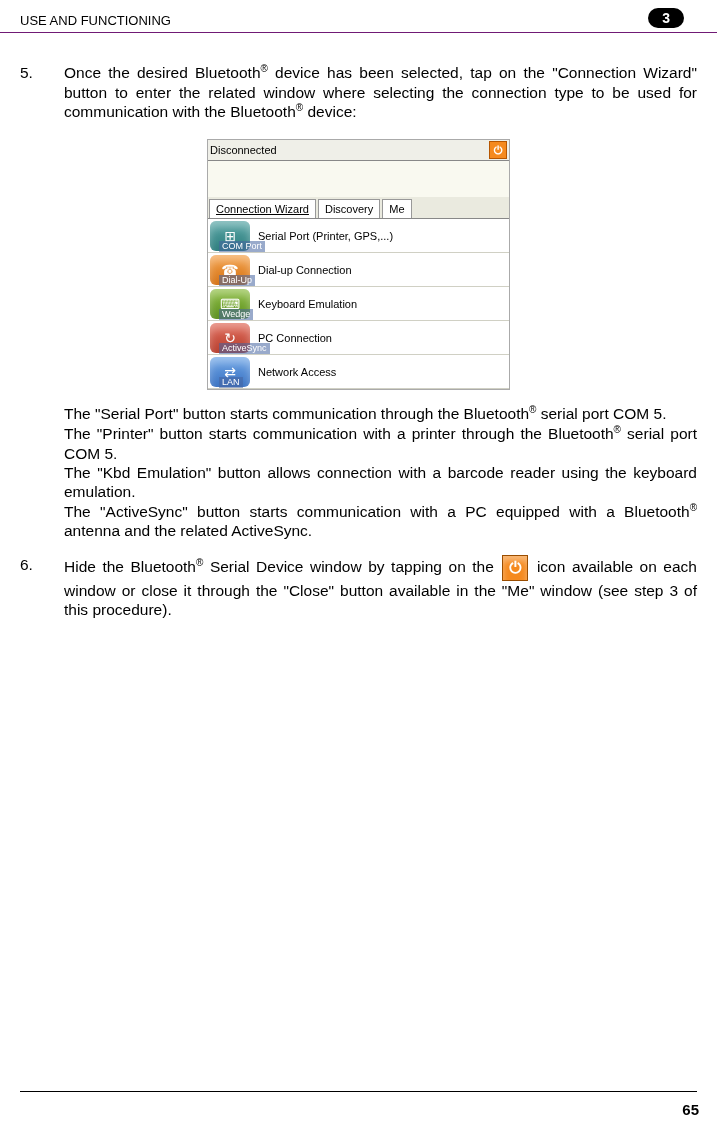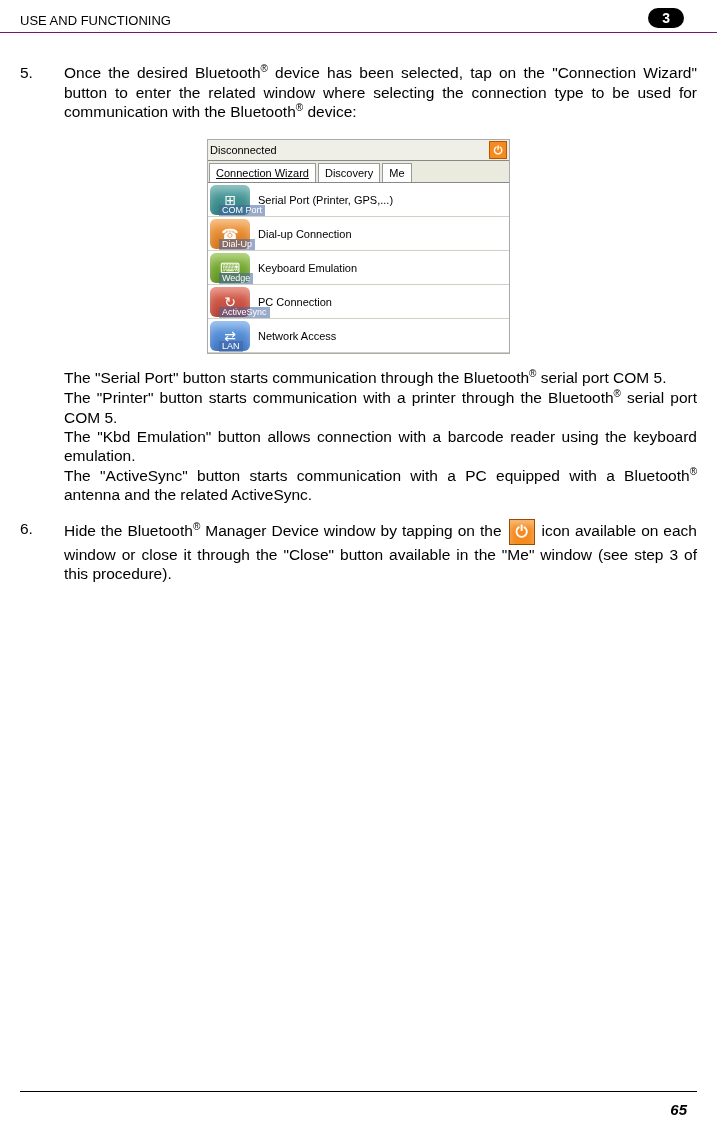--- a/index.html
+++ b/index.html
@@ -66,20 +66,21 @@
       background: #f58a1f;
       border: 1px solid #b65600;
       display: flex; align-items: center; justify-content: center;
       color: #fff; font-weight: bold;
     }
     .ds-tabs {
       display: flex;
       gap: 0;
       border-bottom: 1px solid #888;
       background: #eaeadf;
+      margin-top: 36px;
     }
     .ds-tab {
       padding: 3px 6px;
       border: 1px solid #999;
       border-bottom: none;
       background: #ffffff;
       font-size: 11px;
       margin: 2px 1px 0 1px;
     }
     .ds-tab.active {
@@ -153,24 +154,23 @@
     .footer-line {
       position: absolute;
       bottom: 38px;
       left: 20px;
       right: 20px;
       border-top: 1px solid #000;
     }
     .page-num {
       position: absolute;
       bottom: 12px;
-      right: 30px;
+      right: 18px;
       font-weight: bold;
       font-size: 15px;
-      font-style: italic;
     }
   </style>
 </head>
 <body>
 
 <div class="header">
   <span class="header-title">USE AND FUNCTIONING</span>
   <span class="page-badge">3</span>
 </div>
 
@@ -233,20 +233,20 @@
     </p>
     <p>The "Kbd Emulation" button allows connection with a barcode reader using the keyboard emulation.</p>
     <p>
       <span>The "ActiveSync" button starts communication with a PC equipped with a Bluetooth</span><sup>®</sup><span> antenna and the related ActiveSync.</span>
     </p>
   </div>
 
   <div class="list-item" style="margin-top:14px">
     <div class="list-num">6.</div>
     <div class="list-body">
-      <span>Hide the Bluetooth</span><sup>®</sup><span> Manager Device window by tapping on the </span><span class="inline-icon">⏻</span><span> icon available on each window or close it through the "Close" button available in the "Me" window (see step 3 of this procedure).</span>
+      <span>Hide the Bluetooth</span><sup>®</sup><span> Serial Device window by tapping on the </span><span class="inline-icon">⏻</span><span> icon available on each window or close it through the "Close" button available in the "Me" window (see step 3 of this procedure).</span>
     </div>
   </div>
 
 </div>
 
 <div class="footer-line"></div>
 <div class="page-num">65</div>
 
 </body></html>

